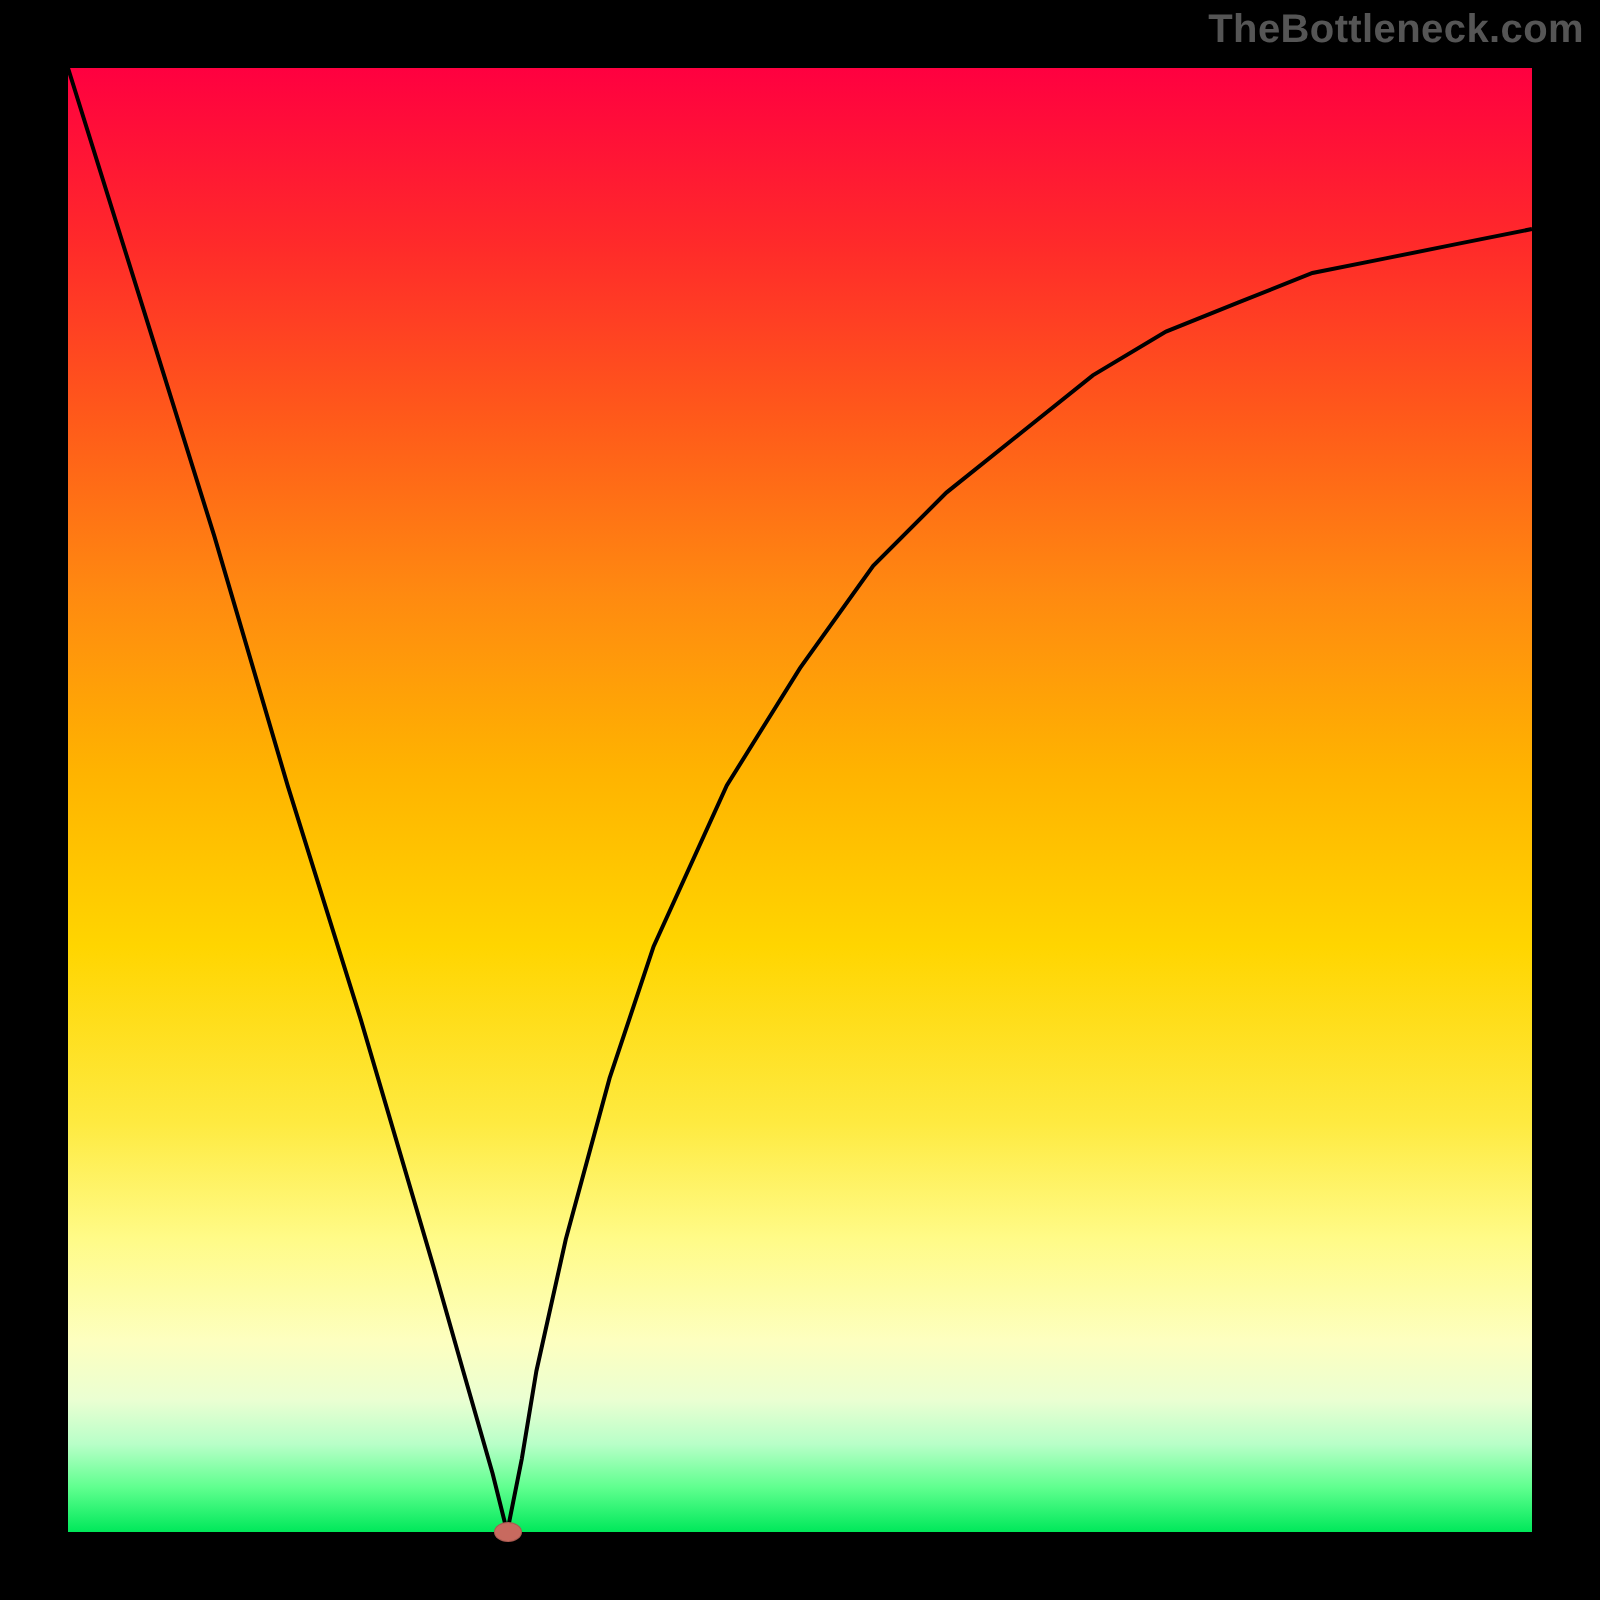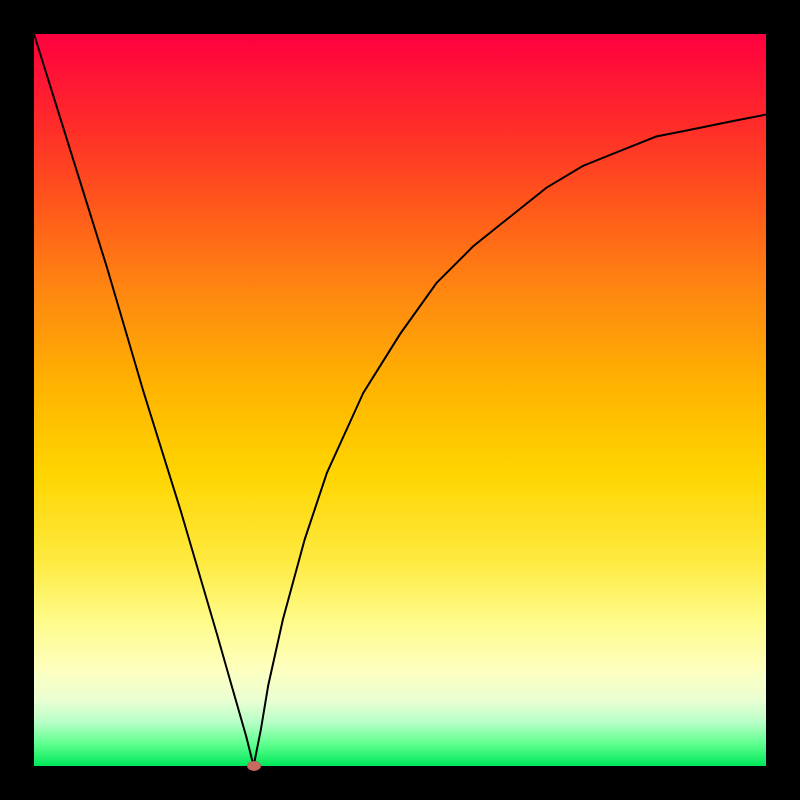--- a/index.html
+++ b/index.html
@@ -76,13 +76,14 @@
 </head>
 <body>
 
 <div class="frame">
   <div class="plot-area">
     <svg class="curve" viewBox="0 0 732 732" preserveAspectRatio="none">
       <path id="curve-path" d="M0.0 0.0 L36.6 117.1 L73.2 234.2 L109.8 358.7 L146.4 475.8 L183.0 600.2 L197.6 651.5 L212.3 702.7 L219.6 732.0 L226.9 695.4 L234.2 651.5 L248.9 585.6 L270.8 505.1 L292.8 439.2 L329.4 358.7 L366.0 300.1 L402.6 248.9 L439.2 212.3 L475.8 183.0 L512.4 153.7 L549.0 131.8 L585.6 117.1 L622.2 102.5 L658.8 95.2 L695.4 87.8 L732.0 80.5"></path>
     </svg>
     <div class="dot" id="marker-dot" style="left: 219.6px; top: 732px; background: rgb(200, 106, 95);"></div>
   </div>
+  <div class="attribution">TheBottleneck.com</div>
 </div>
 
 </body></html>

